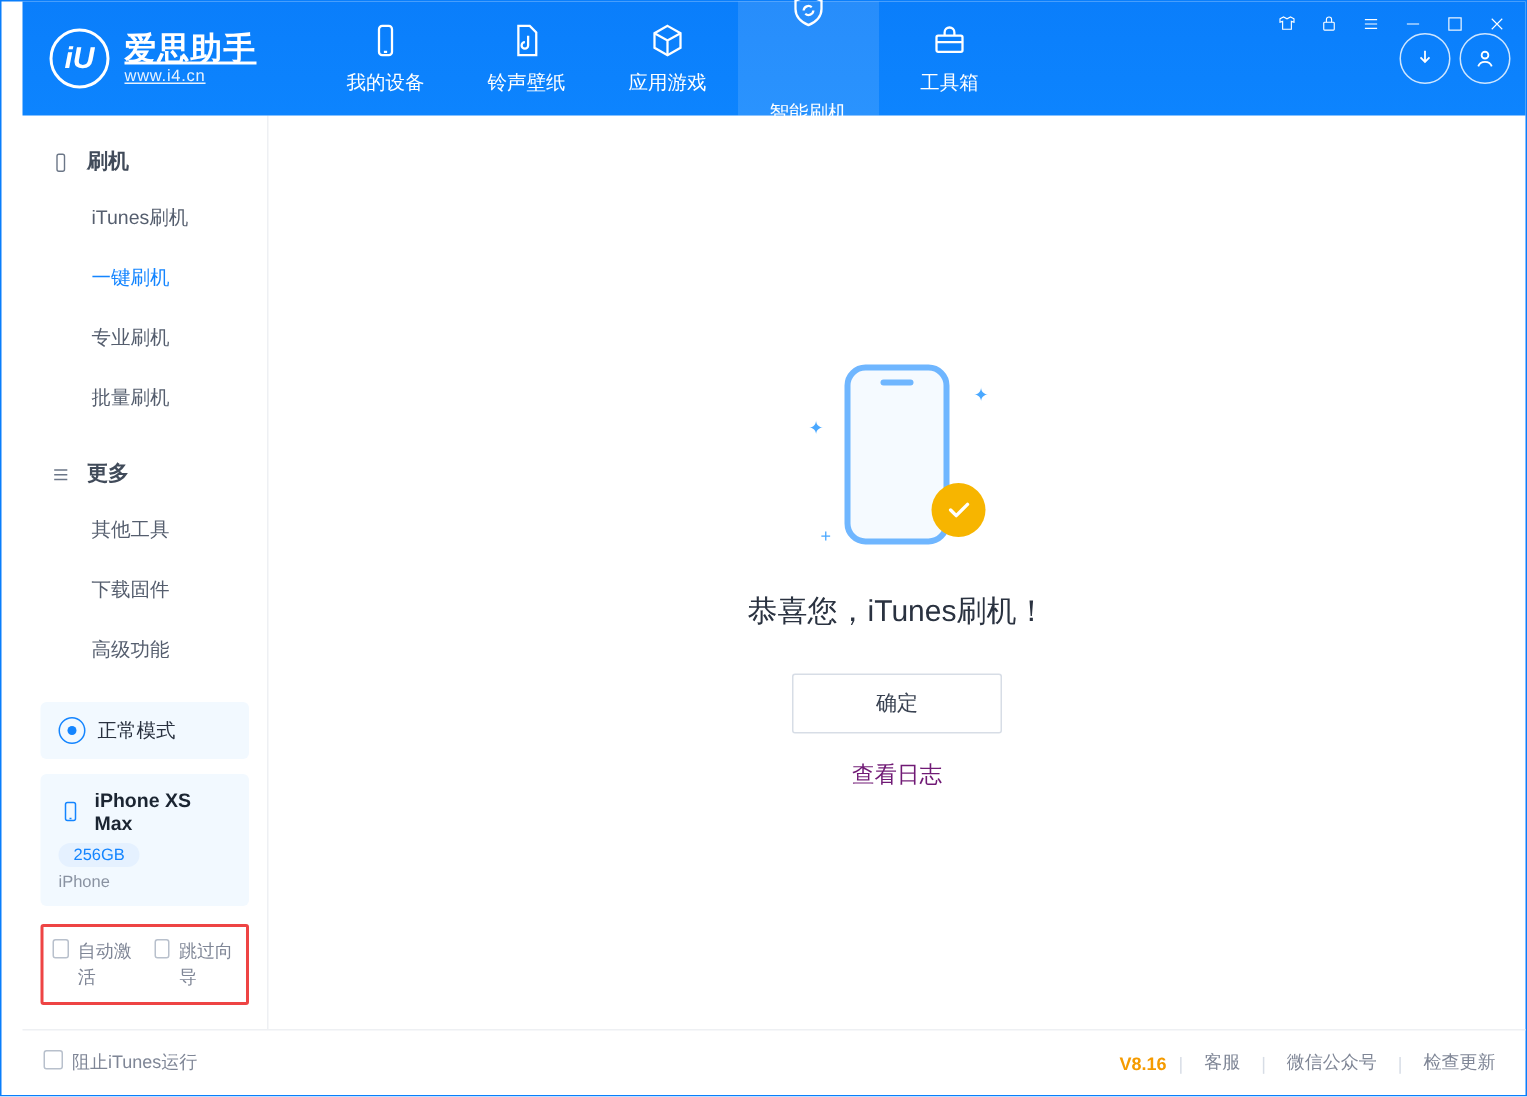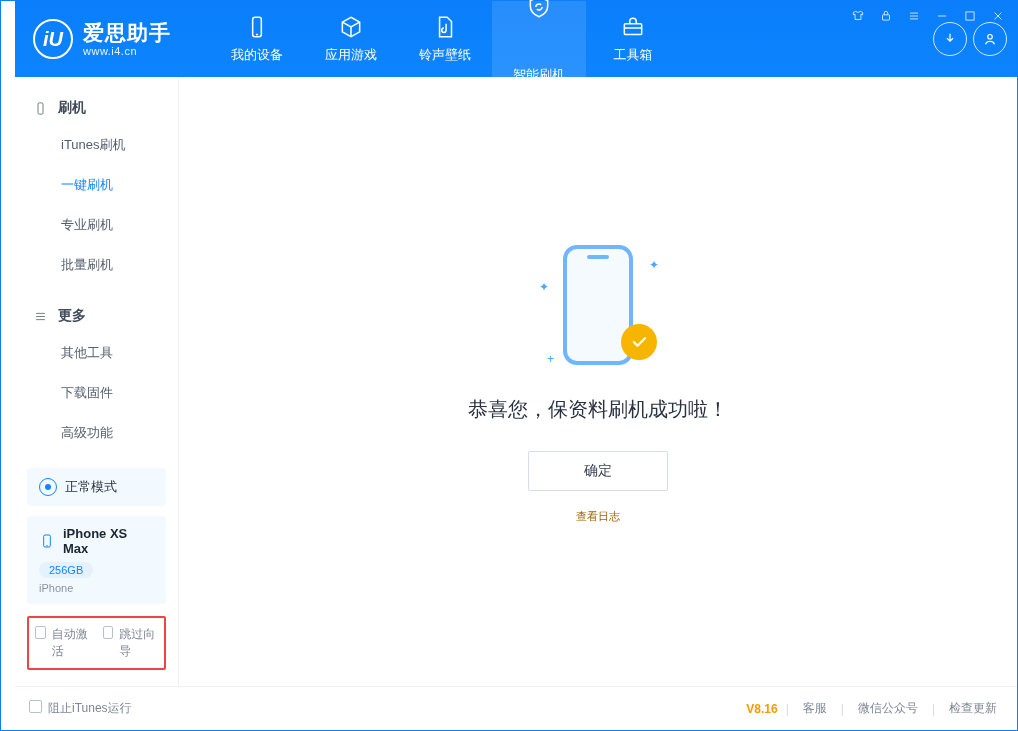--- a/index.html
+++ b/index.html
@@ -1,21 +1,21 @@
 <!DOCTYPE html>
 <html><head>
 <meta charset="utf-8">
 <style>
 * { margin: 0; padding: 0; box-sizing: border-box; font-family: "Microsoft YaHei", "PingFang SC", sans-serif; }
 body { background: #fff; }
 .window { width: 1018px; height: 731px; border: 1px solid #0a7efb; display: flex; flex-direction: column; background: #fff; padding-left: 14px; }
 .titlebar { height: 76px; background: linear-gradient(to bottom, #0a7efb, #0d84fe); display: flex; align-items: stretch; color: #fff; }
 .logo-area { width: 195px; display: flex; align-items: center; padding-left: 18px; }
 .logo-icon { width: 40px; height: 40px; border-radius: 50%; border: 2.5px solid #fff; display: flex; align-items: center; justify-content: center; font-style: italic; font-weight: 800; font-size: 20px; color:#fff; }
-.logo-text { margin-left: 10px; display: flex; flex-direction: column; line-height: 1.1; }
+.logo-text { margin-left: 10px; display: flex; flex-direction: column; line-height: 1.1; text-decoration: underline; }
 .logo-title { font-size: 21px; font-weight: bold; letter-spacing: 1px; }
 .logo-sub { font-size: 11px; opacity: .9; letter-spacing: .5px; }
 .nav { display: flex; }
 .nav-item { width: 94px; display: flex; flex-direction: column; align-items: center; justify-content: center; cursor: pointer; position: relative; }
 .nav-item.active { background: rgba(255,255,255,0.12); gap: 40px; }
 .nav-icon { width: 26px; height: 26px; display: flex; align-items: center; justify-content: center; }
 .nav-icon svg { width: 26px; height: 26px; stroke: #fff; fill: none; stroke-width: 1.4; }
 .nav-label { font-size: 13px; margin-top: 6px; }
 .titlebar-right { margin-left: auto; display: flex; align-items: center; padding-right: 10px; gap: 6px; }
 .win-ctrl-row { position: absolute; top: 6px; right: 10px; display: flex; gap: 10px; }
@@ -49,21 +49,21 @@
 .main { flex: 1; position: relative; display:flex; flex-direction:column; align-items:center; justify-content:center; }
 .success-illustration{ position:relative; width:130px; height:130px; }
 .phone{ width:70px; height:120px; border:4px solid #6fb6ff; border-radius:14px; background:#f5faff; position:absolute; left:30px; top:5px;}
 .phone::before{ content:""; position:absolute; top:6px; left:50%; transform:translateX(-50%); width:22px; height:4px; border-radius:2px; background:#6fb6ff;}
 .check-badge{ position:absolute; right:6px; bottom:10px; width:36px; height:36px; border-radius:50%; background:#f7b500; display:flex; align-items:center; justify-content:center;}
 .check-badge svg{ width:18px;height:18px; stroke:#fff; fill:none; stroke-width:3; stroke-linecap:round; stroke-linejoin:round;}
 .sparkle{ position:absolute; font-size:12px; color:#4aa8ff;}
 .spark1{ left:6px; top:40px;} .spark2{ right:4px; top:18px;} .spark3{ left:14px; bottom:4px;}
 .success-text{ margin-top:26px; font-size:20px; color:#2a3240; font-weight:500;}
 .ok-btn{ margin-top:28px; width:140px; height:40px; border:1px solid #d7dde6; background:#fff; color:#3a4352; font-size:14px; cursor:pointer; border-radius:2px;}
-.log-link{ margin-top:18px; font-size:11px; color:#a16207; cursor:pointer;}
+.log-link{ margin-top:18px; font-size:15px; color:#701a75; cursor:pointer;}
 .statusbar{ height:44px; border-top:1px solid #eef0f3; display:flex; align-items:center; padding:0 14px; font-size:12px; color:#7f8696;}
 .statusbar .chk{ color:#7f8696;}
 .status-right{ margin-left:auto; display:flex; align-items:center; gap:8px;}
 .version{ color:#f59b00; font-weight:600;}
 .sep{ color:#d7dde6;}
 .status-link{ color:#7f8696; cursor:pointer; padding:0 6px;}
 </style>
 </head>
 <body>
 
@@ -118,34 +118,34 @@
             <svg viewBox="0 0 24 24">
               <rect x="8" y="3" width="8" height="18" rx="2"></rect>
               <path d="M11 19h2"></path>
             </svg>
           </span>
         <span class="nav-label">我的设备</span>
       </div>
       <div class="nav-item">
         <span class="nav-icon">
             <svg viewBox="0 0 24 24">
+              <path d="M7 3h7l4 4v14H7z"></path>
+              <path d="M13 9v6a2 2 0 1 1-2-2"></path>
+            </svg>
+          </span>
+        <span class="nav-label">铃声壁纸</span>
+      </div>
+      <div class="nav-item">
+        <span class="nav-icon">
+            <svg viewBox="0 0 24 24">
               <path d="M12 3l8 4.5v9L12 21 4 16.5v-9z"></path>
               <path d="M4 7.5L12 12l8-4.5M12 12v9"></path>
             </svg>
           </span>
         <span class="nav-label">应用游戏</span>
-      </div>
-      <div class="nav-item">
-        <span class="nav-icon">
-            <svg viewBox="0 0 24 24">
-              <path d="M7 3h7l4 4v14H7z"></path>
-              <path d="M13 9v6a2 2 0 1 1-2-2"></path>
-            </svg>
-          </span>
-        <span class="nav-label">铃声壁纸</span>
       </div>
       <div class="nav-item active">
         <span class="nav-icon">
             <svg viewBox="0 0 24 24">
               <path d="M12 3l8 3v5c0 5-3.5 8-8 10-4.5-2-8-5-8-10V6z"></path>
               <path d="M9 12a3 3 0 0 1 5-2M15 12a3 3 0 0 1-5 2"></path>
             </svg>
           </span>
         <span class="nav-label">智能刷机</span>
       </div>
@@ -241,21 +241,21 @@
         <span class="sparkle spark1">✦</span>
         <span class="sparkle spark2">✦</span>
         <span class="sparkle spark3">+</span>
         <div class="phone"></div>
         <div class="check-badge">
             <svg viewBox="0 0 24 24">
               <path d="M5 12l5 5L20 7"></path>
             </svg>
           </div>
       </div>
-      <div class="success-text">恭喜您，保资料刷机成功啦！</div>
+      <div class="success-text">恭喜您，iTunes刷机！</div>
       <button class="ok-btn">确定</button>
       <div class="log-link">查看日志</div>
     </div>
   </div>
 
   <div class="statusbar">
     <label class="chk">
         <span class="chk-box"></span>
         <span>阻止iTunes运行</span>
       </label>

